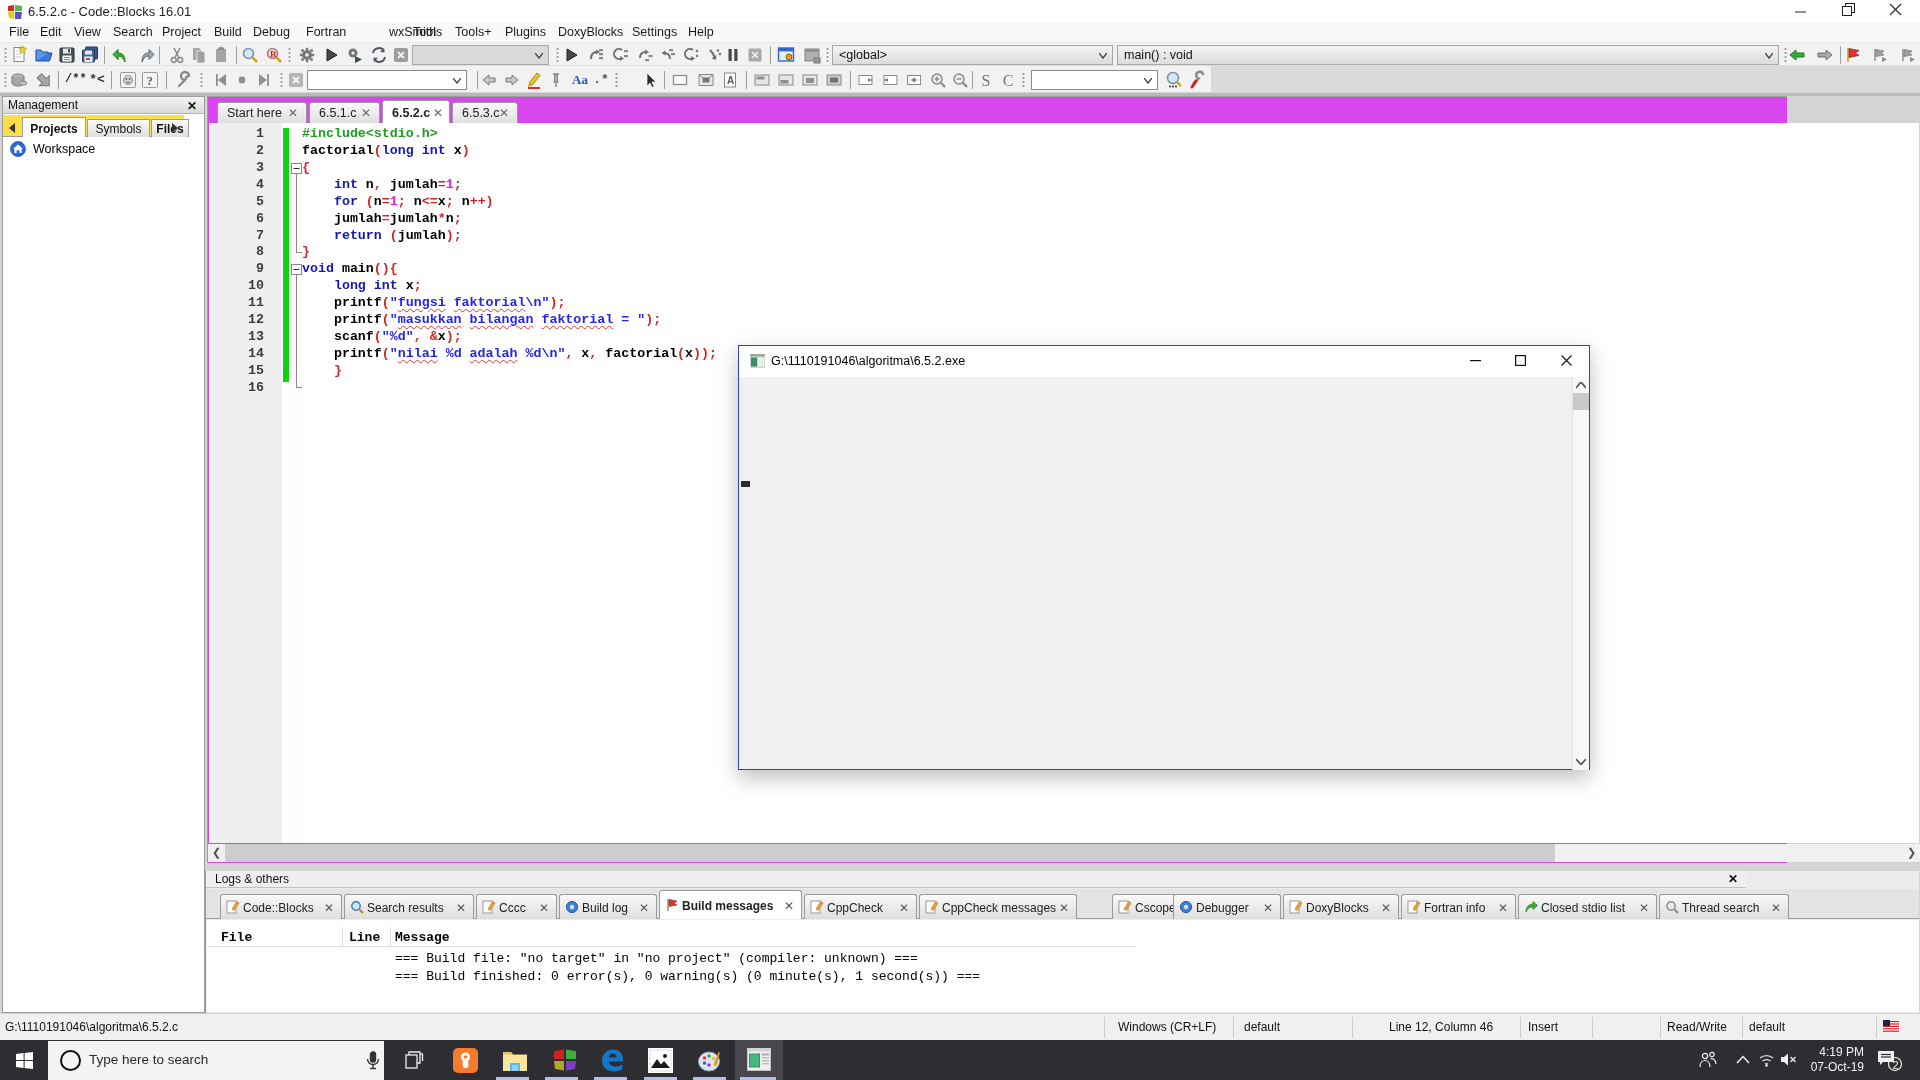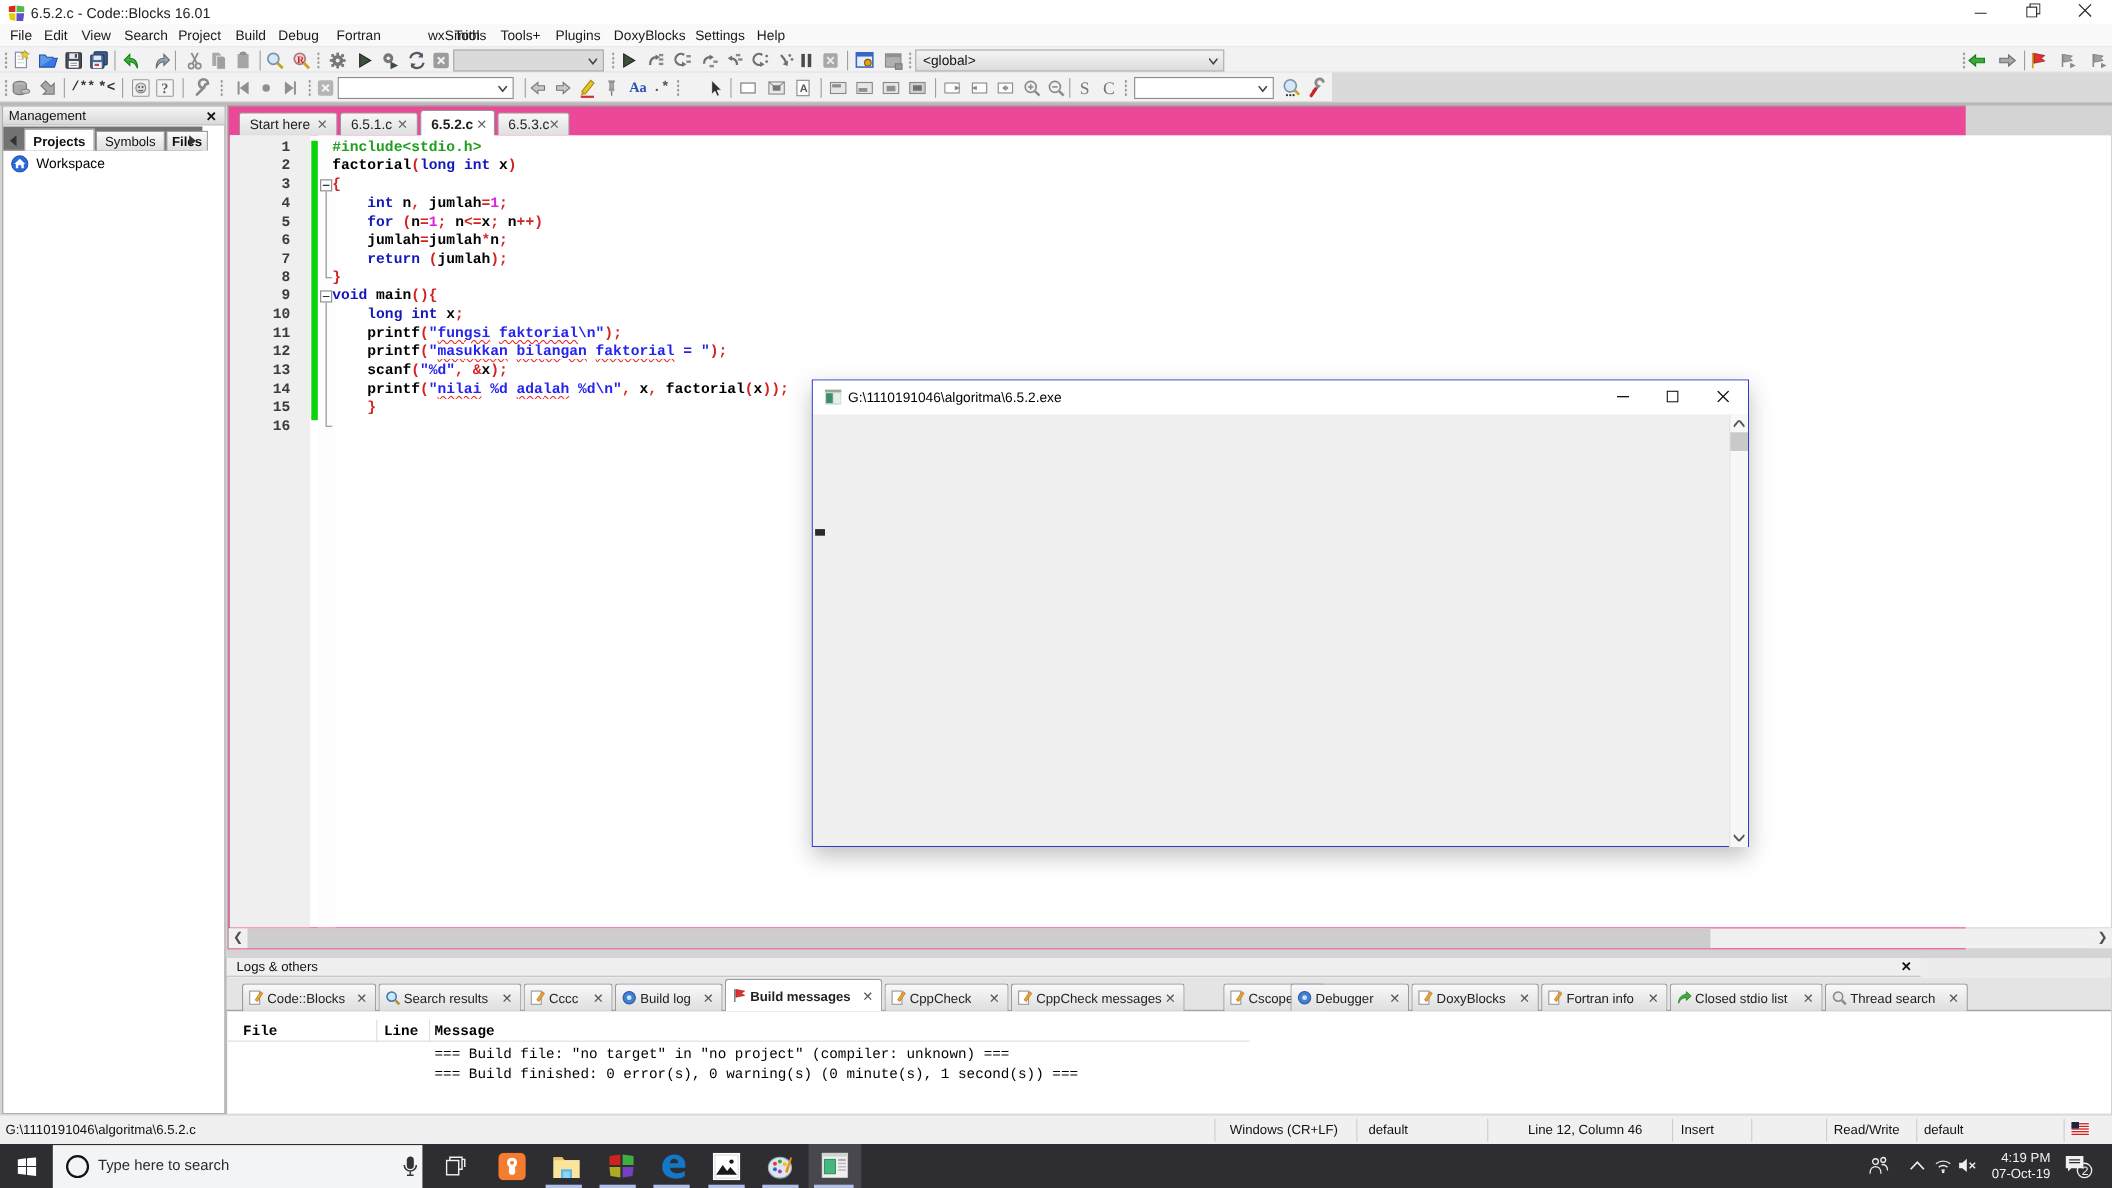--- a/index.html
+++ b/index.html
@@ -23,25 +23,25 @@
 .tsep { position:absolute; width:1px; height:18px; top:3px; background:#9f9f9f; }
 .ticon { position:absolute; width:20px; height:20px; top:2px; }
 .ticon svg { width:20px; height:20px; }
 .combo { position:absolute; top:2px; height:20px; background:linear-gradient(#f4f4f4,#dcdcdc); border:1px solid #a8a8a8; font-size:12.5px; color:#111; line-height:18px; padding-left:6px; }
 .combo .arr { position:absolute; right:5px; top:7px; width:8px; height:6px; }
 .tinput { position:absolute; top:2px; height:20px; background:#fff; border:1px solid #8a8a8a; }
 #tb2 .ticon { top:4px; } #tb2 .grip { top:6px; } #tb2 .tsep { top:5px; } #tb2 .tinput { top:4px; }
 
 #mgmt { left:2px; top:96px; width:203px; height:917px; background:#ffffff; border:1px solid #9c9c9c; }
 #mgmtcap { position:absolute; left:0; top:0; width:201px; height:17px; background:linear-gradient(#f4f4f4,#d9d9d9); border-bottom:1px solid #b5b5b5; font-size:12px; color:#111; padding:1px 0 0 5px; }
-#mgmttabs { position:absolute; left:0; top:18px; width:181px; height:22px; background:#737373; border-bottom:1px solid #9c9c9c;}
+#mgmttabs { position:absolute; left:0; top:18px; width:181px; height:22px; background:#fde047; border-bottom:1px solid #9c9c9c;}
 .mtab { position:absolute; top:4px; height:18px; font-size:12px; color:#111; text-align:center; background:linear-gradient(#fbfbfb,#dedede); border:1px solid #9c9c9c; border-bottom:none; padding-top:2px;}
 .mtab.active { background:#fff; font-weight:bold; top:2px; height:20px; padding-top:4px;}
 
-#editor { left:207px; top:96px; width:1580px; height:767px; background:#ec4899; border-left:1px solid #9c9c9c; border-top:1px solid #9c9c9c;}
+#editor { left:207px; top:96px; width:1580px; height:767px; background:#d946ef; border-left:1px solid #9c9c9c; border-top:1px solid #9c9c9c;}
 #edtabs { position:absolute; left:0; top:3px; width:1711px; height:24px; }
 .etab { position:absolute; top:2px; height:21px; background:linear-gradient(#f8f8f8,#dfdfdf); border:1px solid #989898; border-bottom:none; border-radius:3px 3px 0 0; font-size:12.5px; color:#222; padding:3px 0 0 9px; }
 .etab.active { top:0; height:24px; background:#fff; font-weight:bold; padding-top:5px; }
 .tabx { display:inline-block; color:#666; font-weight:normal; font-size:12px; }
 #edwhite { position:absolute; left:1px; top:26px; width:1710px; height:720px; background:#fff; }
 #edmargin { position:absolute; left:0; top:0; width:73px; height:720px; background:#efefef; }
 #edgreen { position:absolute; left:74px; top:5px; width:6px; height:254px; background:#0bd20b; }
 #edfold { position:absolute; left:80px; top:0; width:16px; height:720px; background:#fdfdfd; }
 #lnums { position:absolute; left:0; top:3px; width:55px; text-align:right; font-family:"Liberation Mono",monospace; font-size:13.3px; font-weight:bold; line-height:16.92px; color:#3c3c3c; }
 #code { position:absolute; left:93px; top:3px; font-family:"Liberation Mono",monospace; font-size:13.3px; font-weight:bold; line-height:16.92px; color:#000; white-space:pre; }
@@ -278,20 +278,23 @@
         <rect x="2.5" y="3" width="15" height="3.4" fill="#3565c8"></rect>
         <circle cx="13" cy="12" r="3" fill="#e8a020" stroke="#7a5a10"></circle>
       </svg></div>
     <div class="ticon" style="left: 802px;"><svg width="20" height="20" viewBox="0 0 20 20">
         <rect x="3" y="4" width="14" height="12" fill="#b0b0b0" stroke="#888"></rect>
         <rect x="3" y="4" width="14" height="3" fill="#909090"></rect>
         <rect x="12" y="13" width="6" height="5" fill="#989898" stroke="#777"></rect>
       </svg></div>
     <div class="grip" style="left: 826px;"></div>
     <div class="combo" style="left: 832px; width: 281px;">&lt;global&gt;<svg class="arr" viewBox="0 0 8 6">
+        <path d="M0 0 L4 5 L8 0" fill="none" stroke="#444" stroke-width="1.4"></path>
+      </svg></div>
+    <div class="combo" style="left: 1117px; width: 662px;">main() : void<svg class="arr" viewBox="0 0 8 6">
         <path d="M0 0 L4 5 L8 0" fill="none" stroke="#444" stroke-width="1.4"></path>
       </svg></div>
     <div class="grip" style="left: 1784px;"></div>
     <div class="ticon" style="left: 1787px;"><svg width="20" height="20" viewBox="0 0 20 20">
         <path d="M3 10 L9 5 L9 8 L17 8 L17 12 L9 12 L9 15 Z" fill="#3aab3a" stroke="#1d7a1d"></path>
       </svg></div>
     <div class="ticon" style="left: 1815px;"><svg width="20" height="20" viewBox="0 0 20 20">
         <path d="M17 10 L11 5 L11 8 L3 8 L3 12 L11 12 L11 15 Z" fill="#a8a8a8" stroke="#6f6f6f"></path>
       </svg></div>
     <div class="tsep" style="left: 1840px;"></div>

